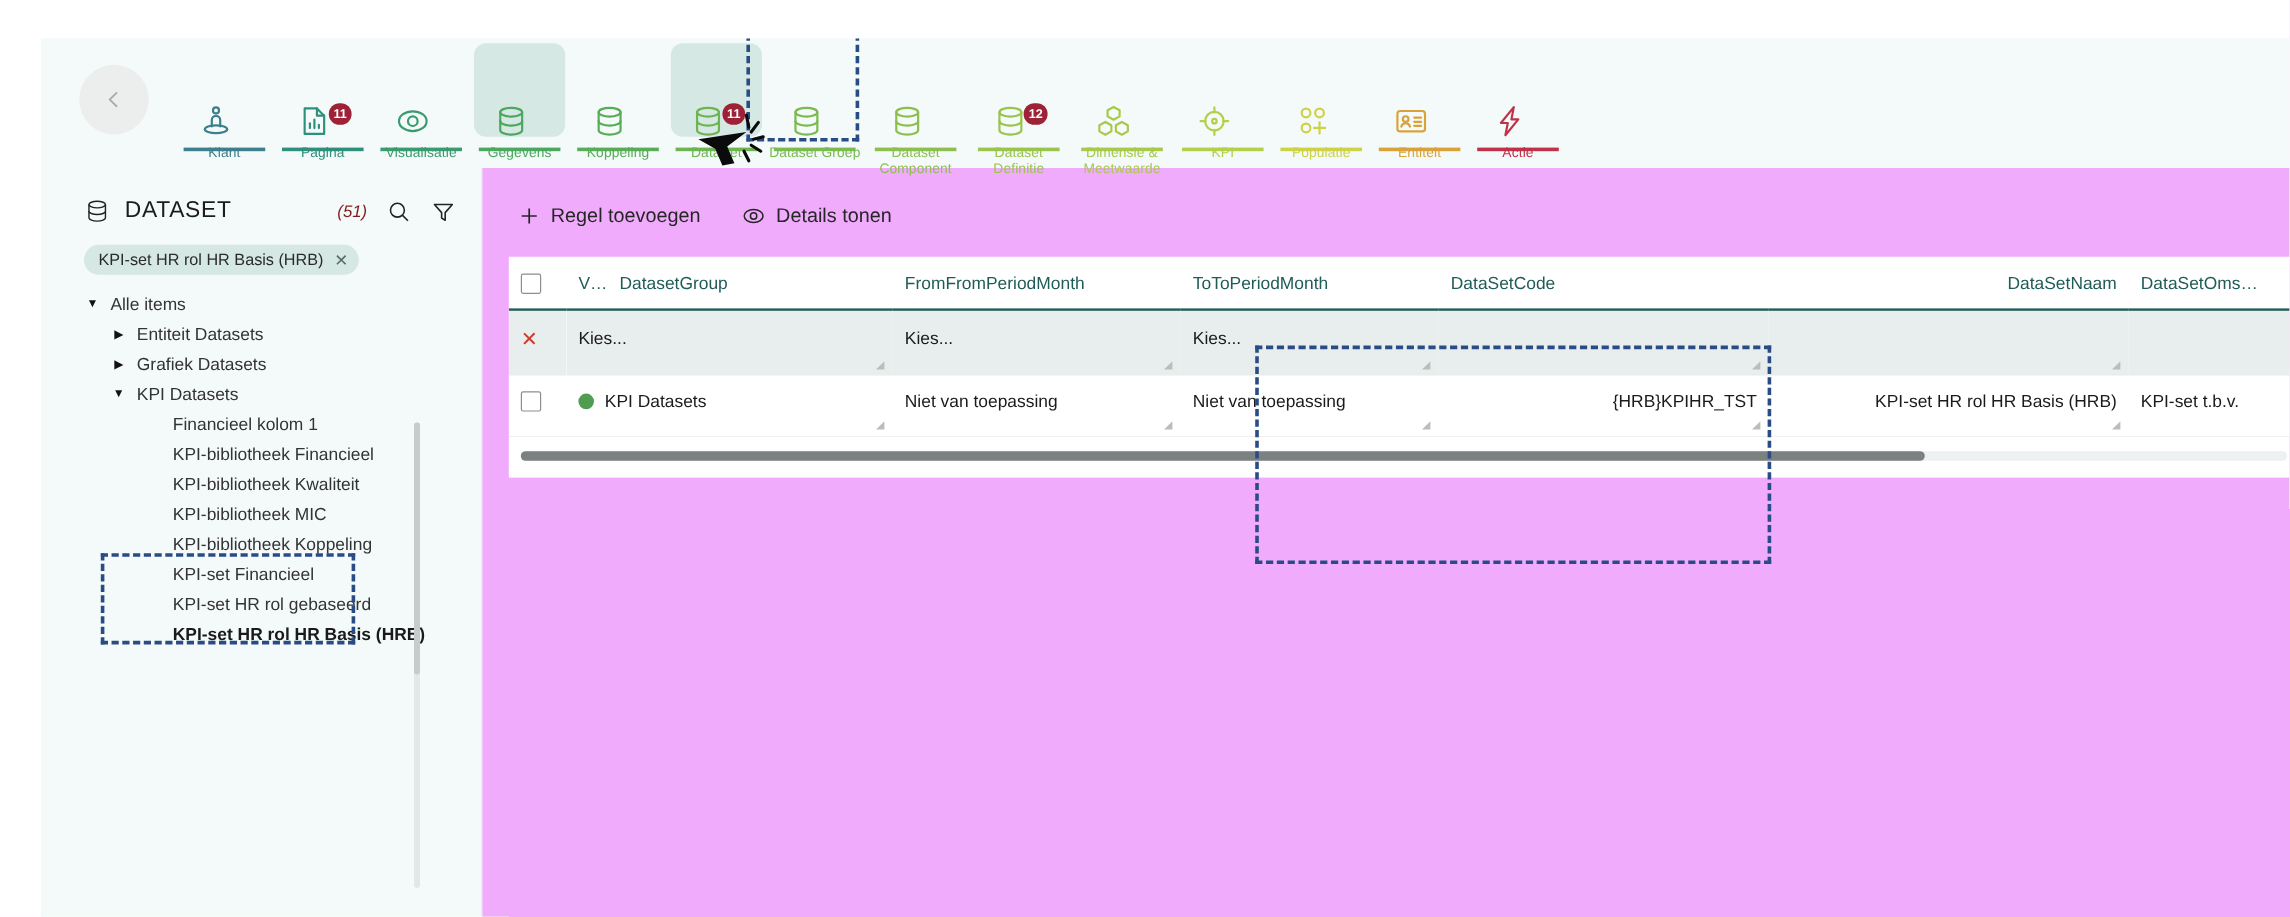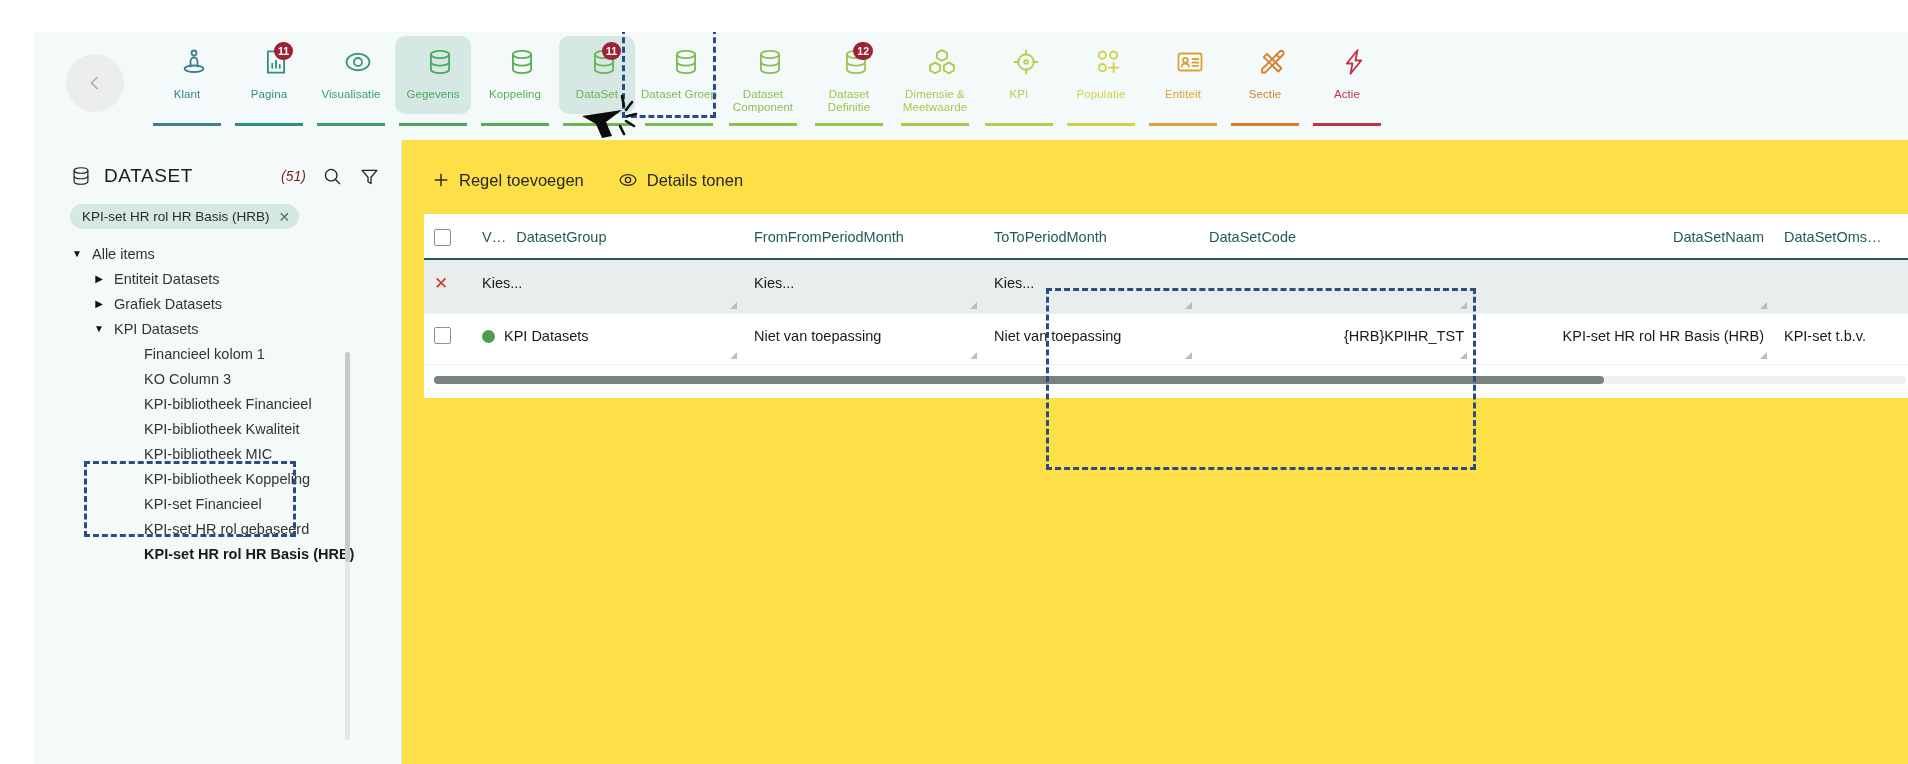--- a/index.html
+++ b/index.html
@@ -46,21 +46,21 @@
     flex: 0 0 auto;
     display: flex; flex-direction: column; align-items: center;
     padding-top: 10px;
     height: 86px;
     cursor: pointer;
   }
   .navitem.wide { width: 86px; }
   .navitem .iconwrap {
     position: relative;
     height: 40px; width: 44px;
-    display: flex; align-items: center; justify-content: flex-end;
+    display: flex; align-items: center; justify-content: flex-start; margin-top: 44px;
   }
   .navitem .label {
     margin-top: 6px;
     font-size: 11.5px;
     line-height: 13px;
     text-align: center;
     white-space: pre-line;
     letter-spacing: .1px;
   }
   .navitem .sel-bg {
@@ -171,21 +171,21 @@
   }
   .sb-divider {
     position: absolute; right: 0; top: 0; bottom: 0;
     width: 1px; background: #e3ecea;
   }
 
   
   .main {
     position: relative;
     flex: 1 1 auto;
-    background: #fde047;
+    background: #f0abfc;
     padding: 20px 0 0 22px;
     overflow: hidden;
   }
   .toolbar {
     display: flex; align-items: center;
     height: 40px;
     gap: 34px;
     padding-left: 8px;
   }
   .tbtn {
@@ -434,31 +434,20 @@
               <rect x="2.8" y="5.2" width="18.4" height="13.6" rx="1.8" fill="none" stroke="#d9a33a" stroke-width="1.45" stroke-linejoin="round" stroke-linecap="round"></rect>
               <circle cx="8.3" cy="10.6" r="1.9" fill="none" stroke="#d9a33a" stroke-width="1.45" stroke-linejoin="round" stroke-linecap="round"></circle>
               <path d="M5.4 15.6 a3 3 0 0 1 5.8 0" fill="none" stroke="#d9a33a" stroke-width="1.45" stroke-linejoin="round" stroke-linecap="round"></path>
               <line x1="14" y1="9.6" x2="18.6" y2="9.6" fill="none" stroke="#d9a33a" stroke-width="1.45" stroke-linejoin="round" stroke-linecap="round"></line>
               <line x1="14" y1="12.4" x2="18.6" y2="12.4" fill="none" stroke="#d9a33a" stroke-width="1.45" stroke-linejoin="round" stroke-linecap="round"></line>
               <line x1="14" y1="15.1" x2="18.6" y2="15.1" fill="none" stroke="#d9a33a" stroke-width="1.45" stroke-linejoin="round" stroke-linecap="round"></line>
             </svg>
           </div>
           <div class="label" style="color:#d9a33a">Entiteit</div>
           <div class="ul-holder" style="background:#d9a33a;"></div>
-        </div>
-        <div class="navitem">
-          <div class="iconwrap">
-            <svg width="30" height="30" viewBox="0 0 24 24">
-              <path d="M4 19.8 L15.6 8.2 l2.6 2.6 L6.6 22.4 H4 Z" fill="none" stroke="#d4812f" stroke-width="1.45" stroke-linejoin="round" stroke-linecap="round" transform="translate(0,-2)"></path>
-              <path d="M15.6 8.2 l2.6 -2.6 a1.8 1.8 0 0 1 2.6 2.6 l-2.6 2.6" fill="none" stroke="#d4812f" stroke-width="1.45" stroke-linejoin="round" stroke-linecap="round" transform="translate(0,-2)"></path>
-              <path d="M19.5 19 L8 7.5 l-2.6 2.6 L17 21.6 Z" fill="none" stroke="#d4812f" stroke-width="1.45" stroke-linejoin="round" stroke-linecap="round" transform="translate(0,-2) rotate(0)"></path>
-            </svg>
-          </div>
-          <div class="label" style="color:#d4812f">Sectie</div>
-          <div class="ul-holder" style="background:#d4812f;"></div>
         </div>
         <div class="navitem">
           <div class="iconwrap">
             <svg width="30" height="30" viewBox="0 0 24 24">
               <path d="M14.8 2.6 L6.2 13.2 h4.6 L9.2 21.4 L17.8 10.8 h-4.6 Z" fill="none" stroke="#c0314a" stroke-width="1.45" stroke-linejoin="round" stroke-linecap="round"></path>
             </svg>
           </div>
           <div class="label" style="color:#c0314a">Actie</div>
           <div class="ul-holder" style="background:#c0314a;"></div>
         </div>
@@ -523,24 +512,20 @@
             <span class="tri">▶</span>
             <span class="tlabel">Grafiek Datasets</span>
           </div>
           <div class="tnode lvl2">
             <span class="tri">▼</span>
             <span class="tlabel">KPI Datasets</span>
           </div>
           <div class="tnode lvl3">
             <span class="tri spacer">▶</span>
             <span class="tlabel">Financieel kolom 1</span>
-          </div>
-          <div class="tnode lvl3">
-            <span class="tri spacer">▶</span>
-            <span class="tlabel">KO Column 3</span>
           </div>
           <div class="tnode lvl3">
             <span class="tri spacer">▶</span>
             <span class="tlabel">KPI-bibliotheek Financieel</span>
           </div>
           <div class="tnode lvl3">
             <span class="tri spacer">▶</span>
             <span class="tlabel">KPI-bibliotheek Kwaliteit</span>
           </div>
           <div class="tnode lvl3">

